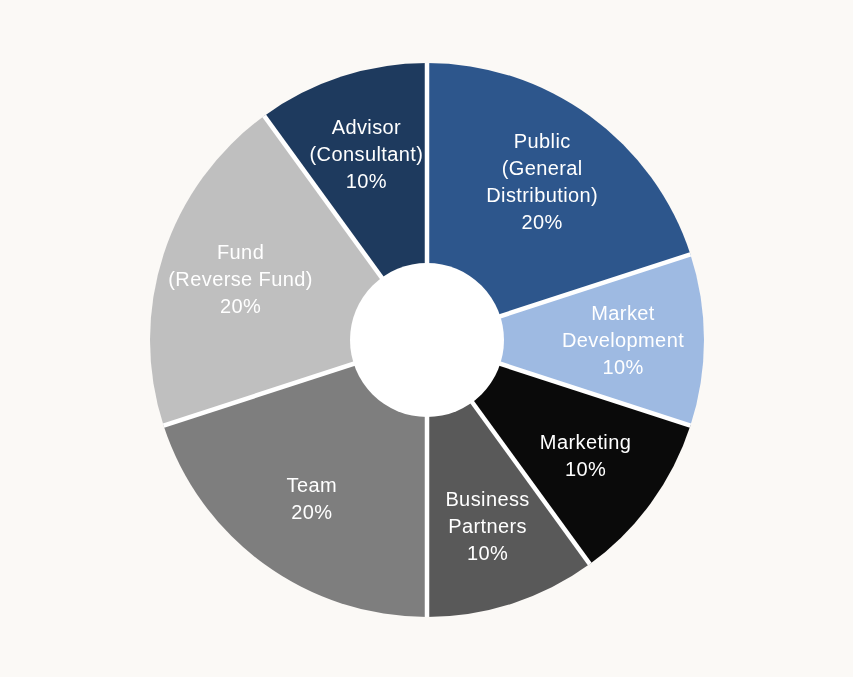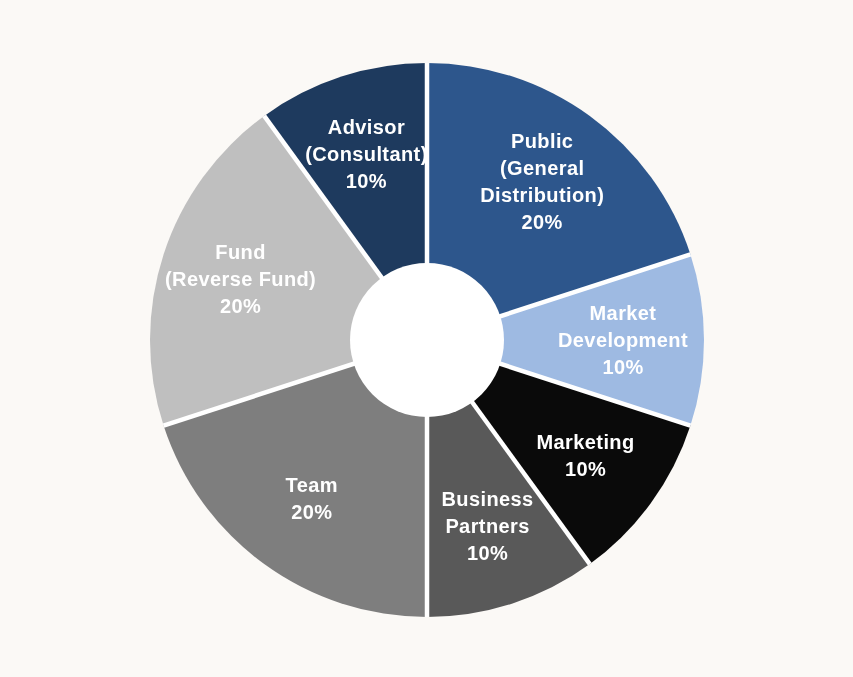--- a/index.html
+++ b/index.html
@@ -10,21 +10,20 @@
     width: 853px;
     height: 677px;
     background: #FBF9F6;
     font-family: "Liberation Sans", sans-serif;
     overflow: hidden;
   }
   .chart-wrap {
     position: relative;
     width: 853px;
     height: 677px;
-    font-weight: bold;
   }
   svg.donut {
     display: block;
   }
   svg.donut text {
     fill: #FFFFFF;
     font-size: 20px;
     letter-spacing: 0.4px;
     font-family: "Liberation Sans", sans-serif;
   }

